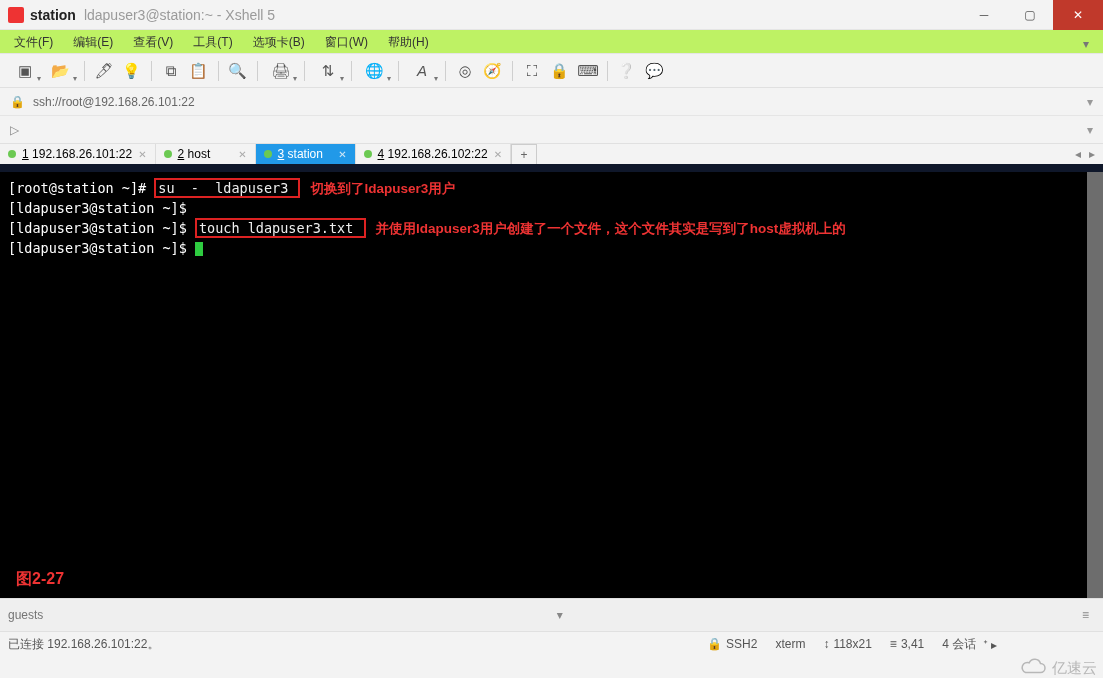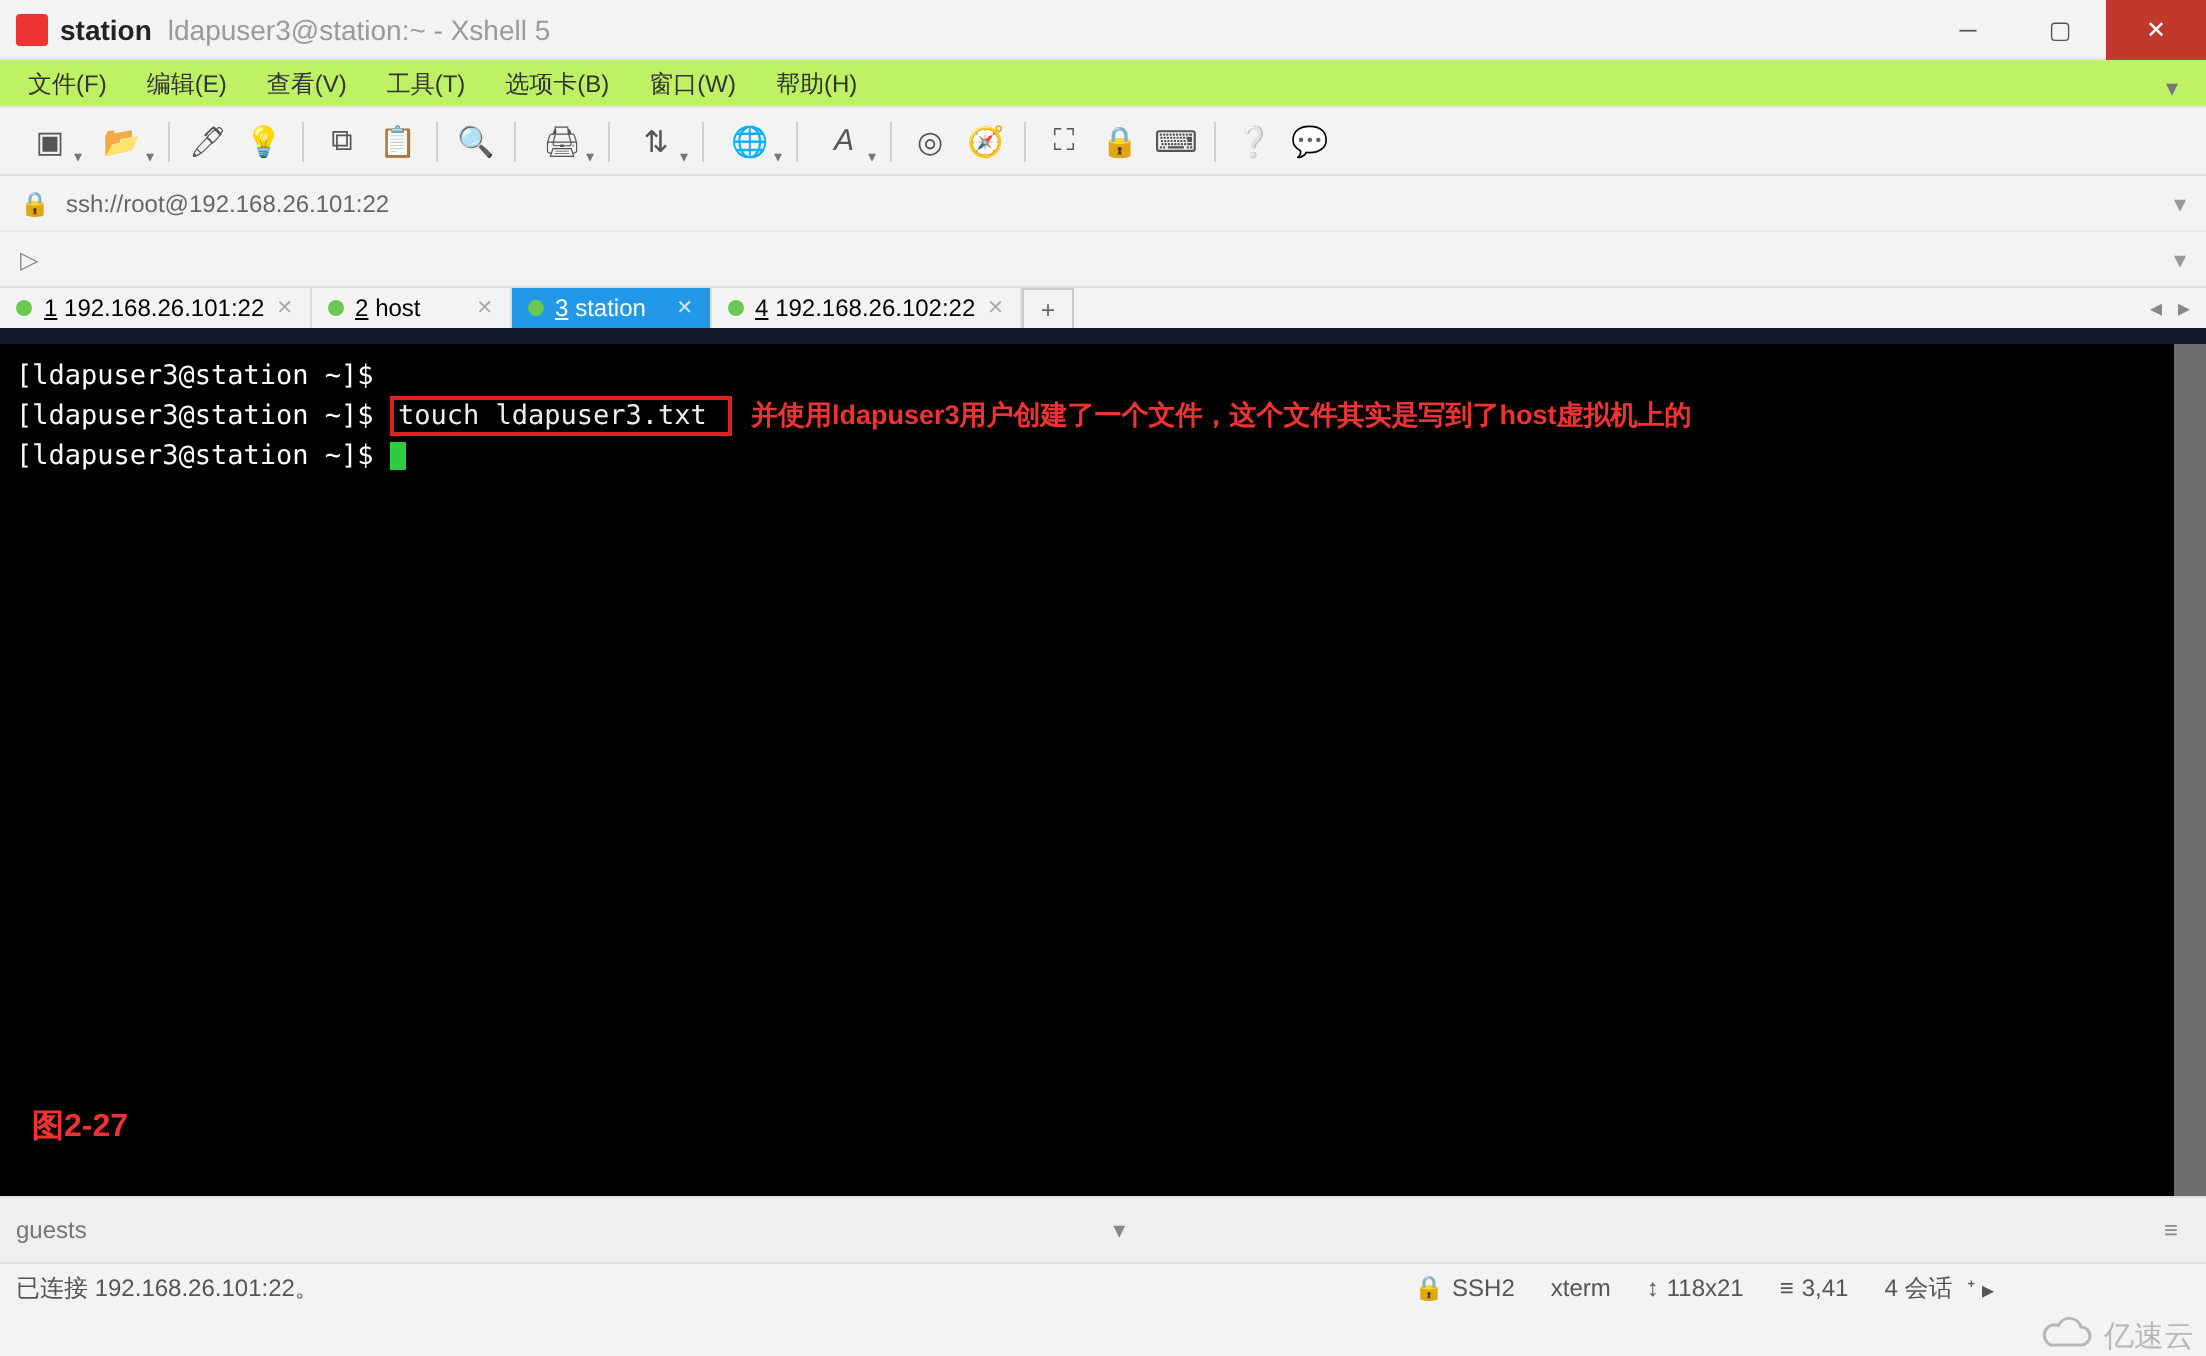--- a/index.html
+++ b/index.html
@@ -46,21 +46,21 @@
 
   
   .term-wrap { position: relative; background: #000; color: #fff; height: 426px; overflow: hidden; font-family: Consolas, "DejaVu Sans Mono", monospace; font-size: 13.5px; }
   .term { padding: 6px 8px 0 8px; line-height: 20px; }
   .line { white-space: pre; height: 20px; }
   .hl { border: 2px solid #d22; display: inline-block; line-height: 16px; height: 20px; color: #eee; padding: 0 2px; }
   .anno { color: #e33; font-weight: bold; font-family: "Microsoft YaHei", sans-serif; margin-left: 10px; }
   .cursor { display: inline-block; width: 8px; height: 14px; background: #2ecc40; vertical-align: middle; }
   .scrollbar { position: absolute; right: 0; top: 0; width: 16px; height: 100%; background: #2a2a2a; }
   .scroll-thumb { position: absolute; right: 0; top: 0; width: 16px; background: #6d6d6d; }
-  .fig-label { position: absolute; left: 16px; bottom: 24px; color: #e33; font-weight: bold; font-family: "Microsoft YaHei", sans-serif; font-size: 16px; text-align: center; }
+  .fig-label { position: absolute; left: 16px; bottom: 8px; color: #e33; font-weight: bold; font-family: "Microsoft YaHei", sans-serif; font-size: 16px; text-align: center; }
 
   
   .guestsbar { height: 26px; display: flex; align-items: center; padding: 16px 8px; background: #efefef; border-top: 1px solid #e0e0e0; border-bottom: 1px solid #e0e0e0; color: #757575; }
   .guestsbar .gdrop, .guestsbar .glist { margin-left: auto; color: #888; padding: 0 6px; }
 
   .statusbar { height: 24px; display: flex; align-items: center; padding: 0 8px; background: #f3f3f3; color: #555; gap: 18px; font-size: 12px; }
   .statusbar .spacer { flex: 1; }
   .statusbar .seg { display: flex; align-items: center; gap: 4px; }
   .wm { position: absolute; right: 6px; bottom: 0; font-size: 15px; color: #b7b7b7; display: flex; align-items: center; gap: 4px; }
   .wm svg { width: 30px; height: 20px; }
@@ -158,20 +158,21 @@
   </div>
   <div class="addtab">+</div>
   <div class="tab-nav">
     <span>◂</span>
     <span>▸</span>
   </div>
 </div>
 
 <div class="term-wrap">
   <div class="term">
+    <div class="line"><span>[root@station ~]# </span><span class="hl">su  -  ldapuser3 </span><span class="anno">切换到了ldapuser3用户</span></div>
     <div class="line"><span>[ldapuser3@station ~]$</span></div>
     <div class="line"><span>[ldapuser3@station ~]$ </span><span class="hl">touch ldapuser3.txt </span><span class="anno">并使用ldapuser3用户创建了一个文件，这个文件其实是写到了host虚拟机上的</span></div>
     <div class="line"><span>[ldapuser3@station ~]$ </span><span class="cursor"></span></div>
   </div>
   <div class="scrollbar">
     <div class="scroll-thumb" style="height:100%;"></div>
   </div>
   <div class="fig-label">图2-27</div>
 </div>
 

